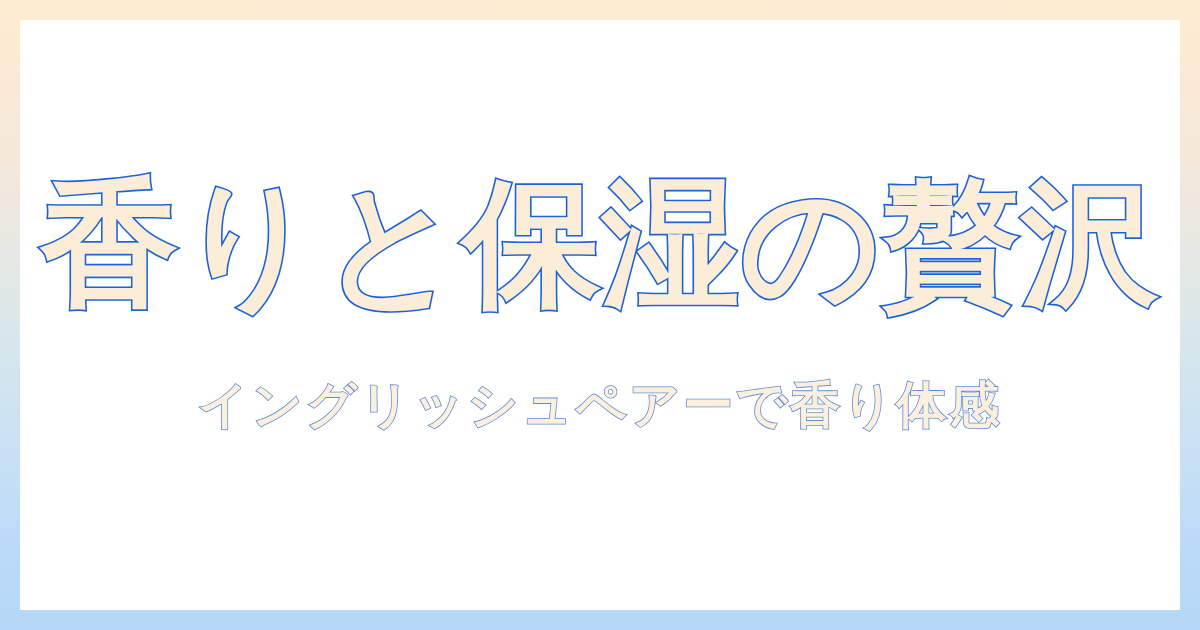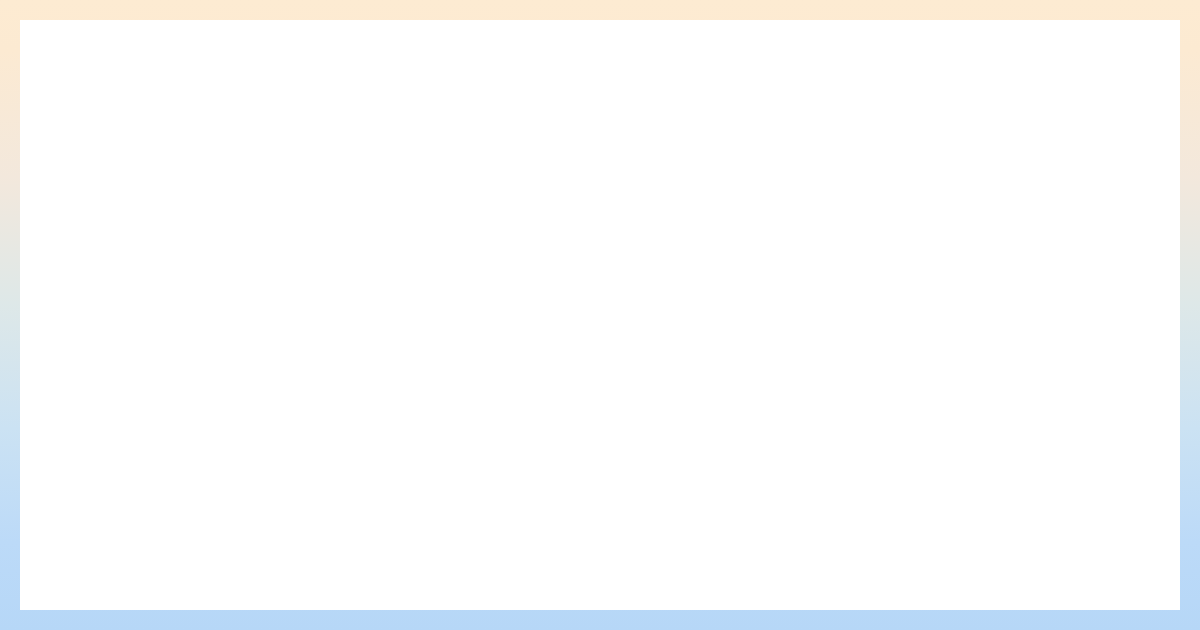--- a/index.html
+++ b/index.html
@@ -89,15 +89,17 @@
     margin: 0;
     padding-top: 50px;
   }
 </style>
 </head>
 <body>
 
 <div class="banner">
   <div class="card">
     <div class="stack">
+      <h1 class="headline">香りと保湿の贅沢</h1>
+      <p class="subtitle">イングリッシュペアーで香り体感</p>
     </div>
   </div>
 </div>
 
 </body></html>

